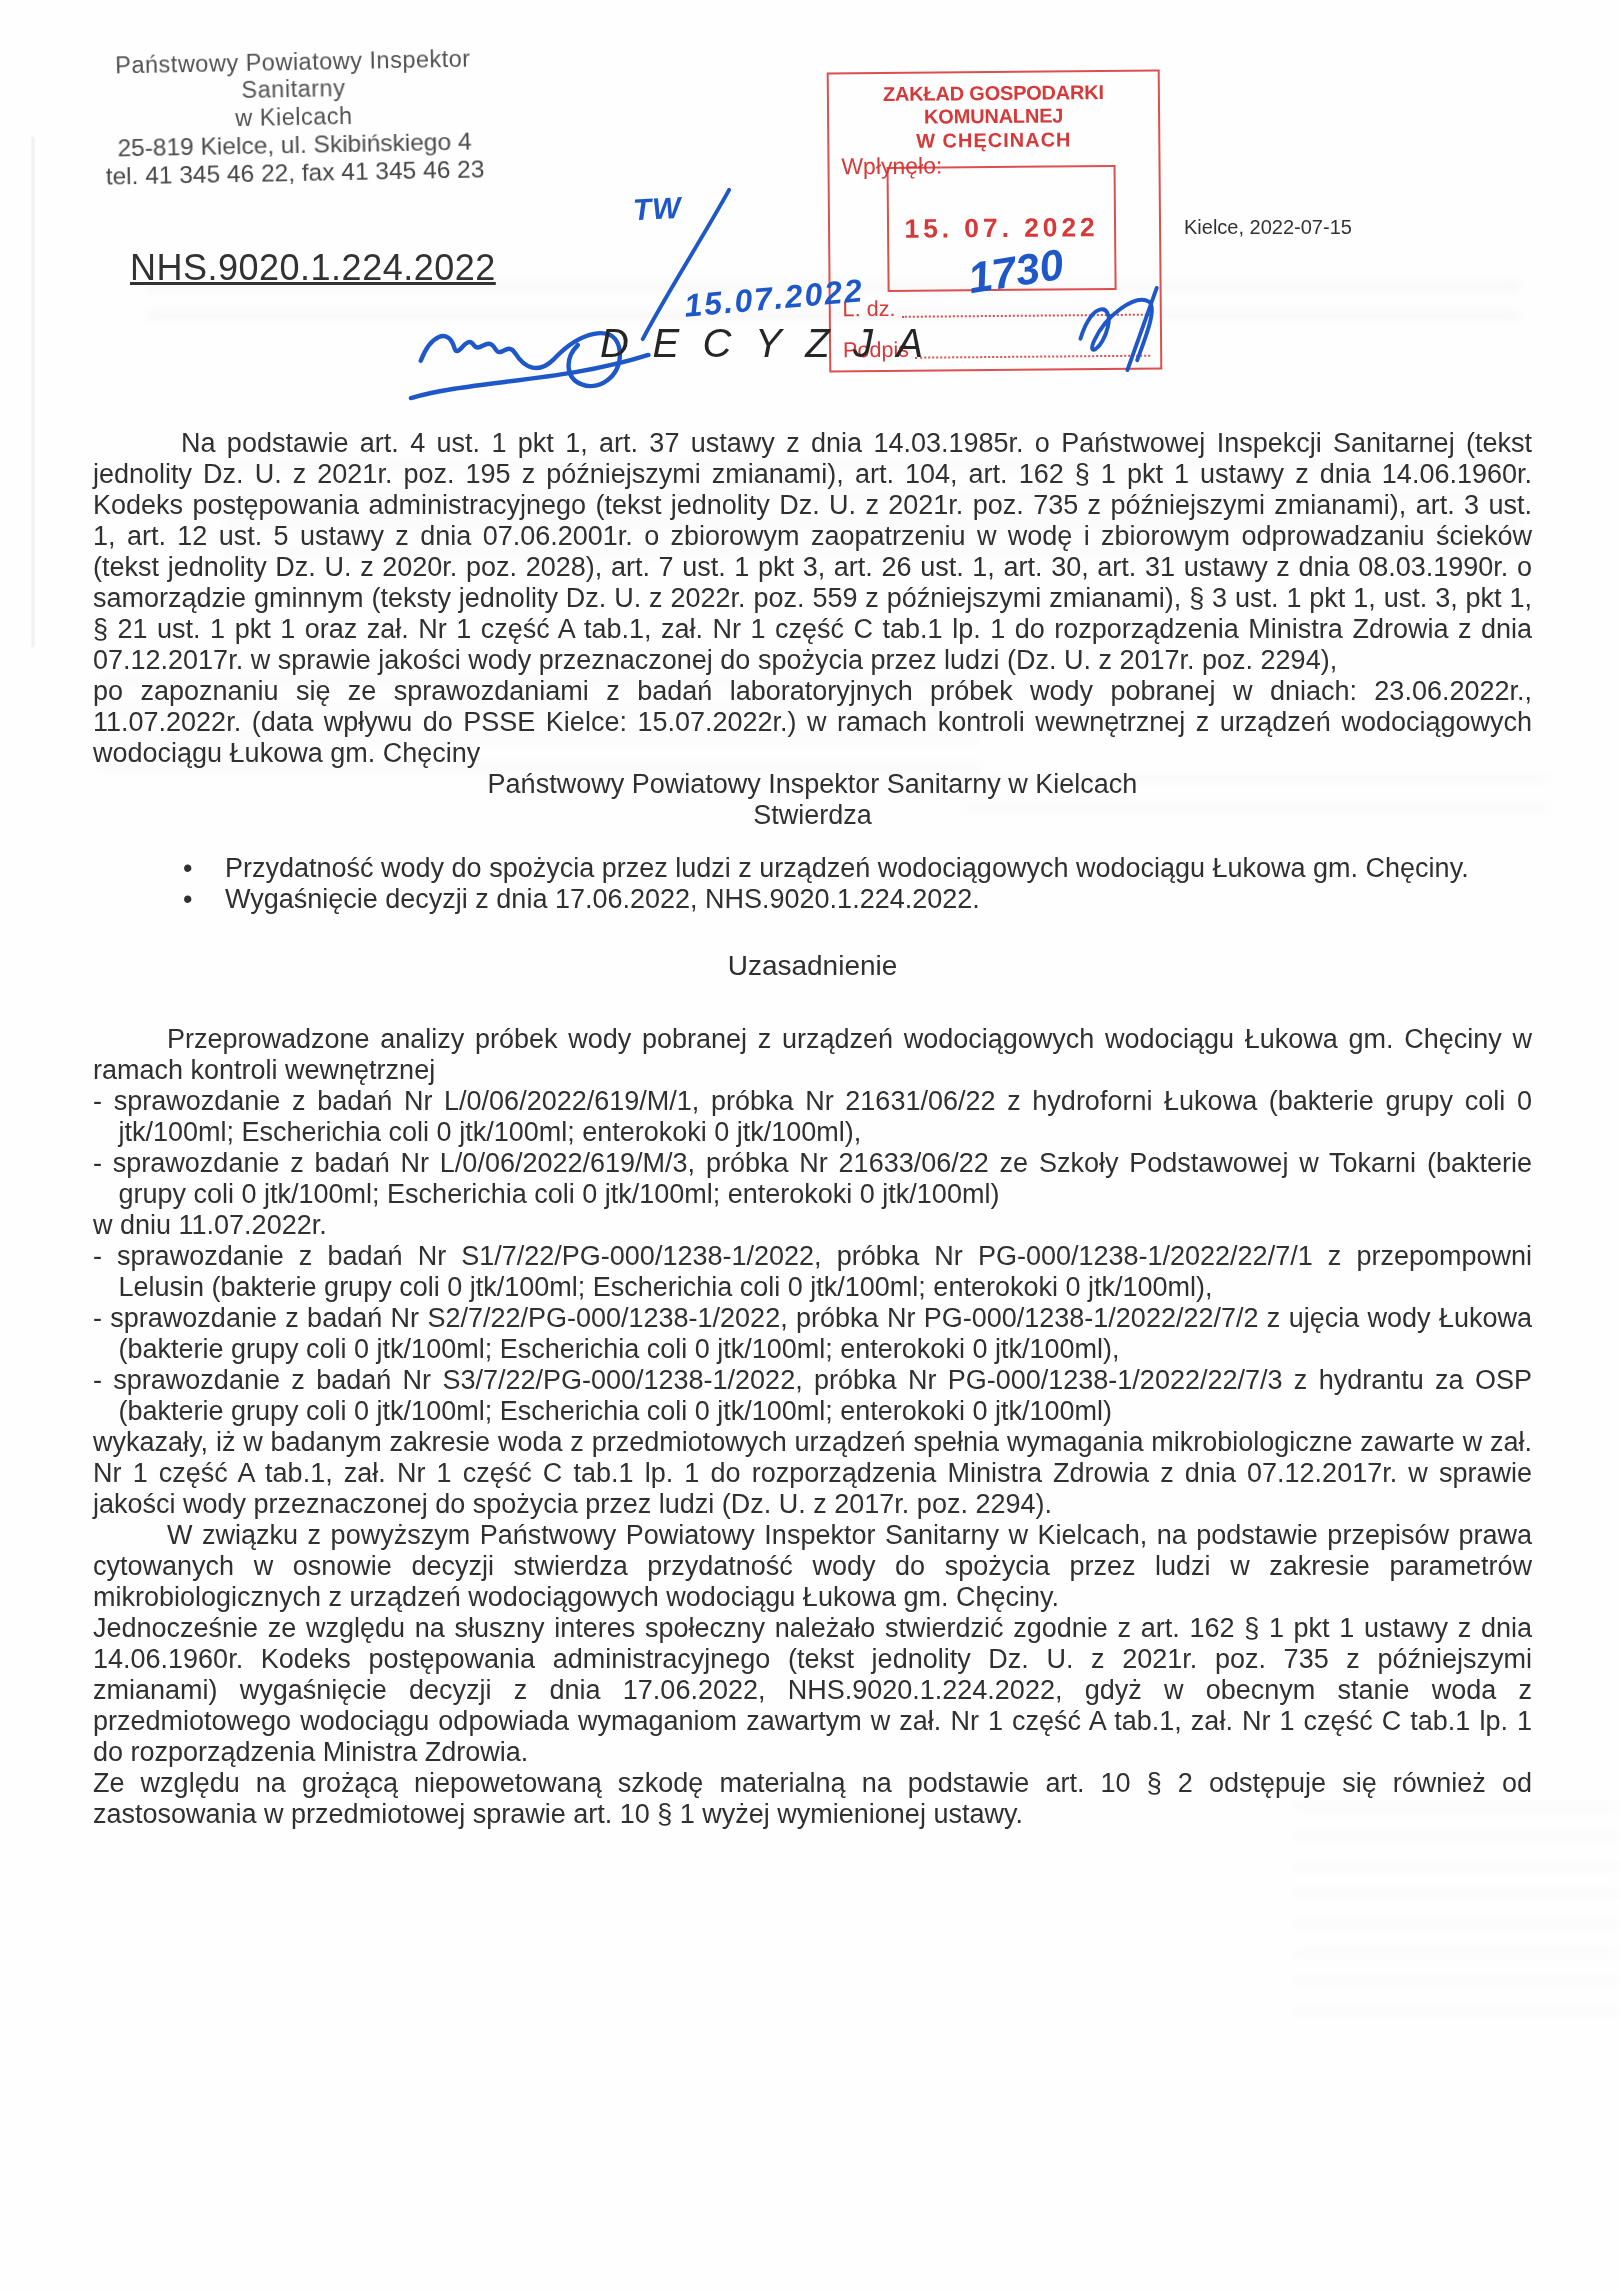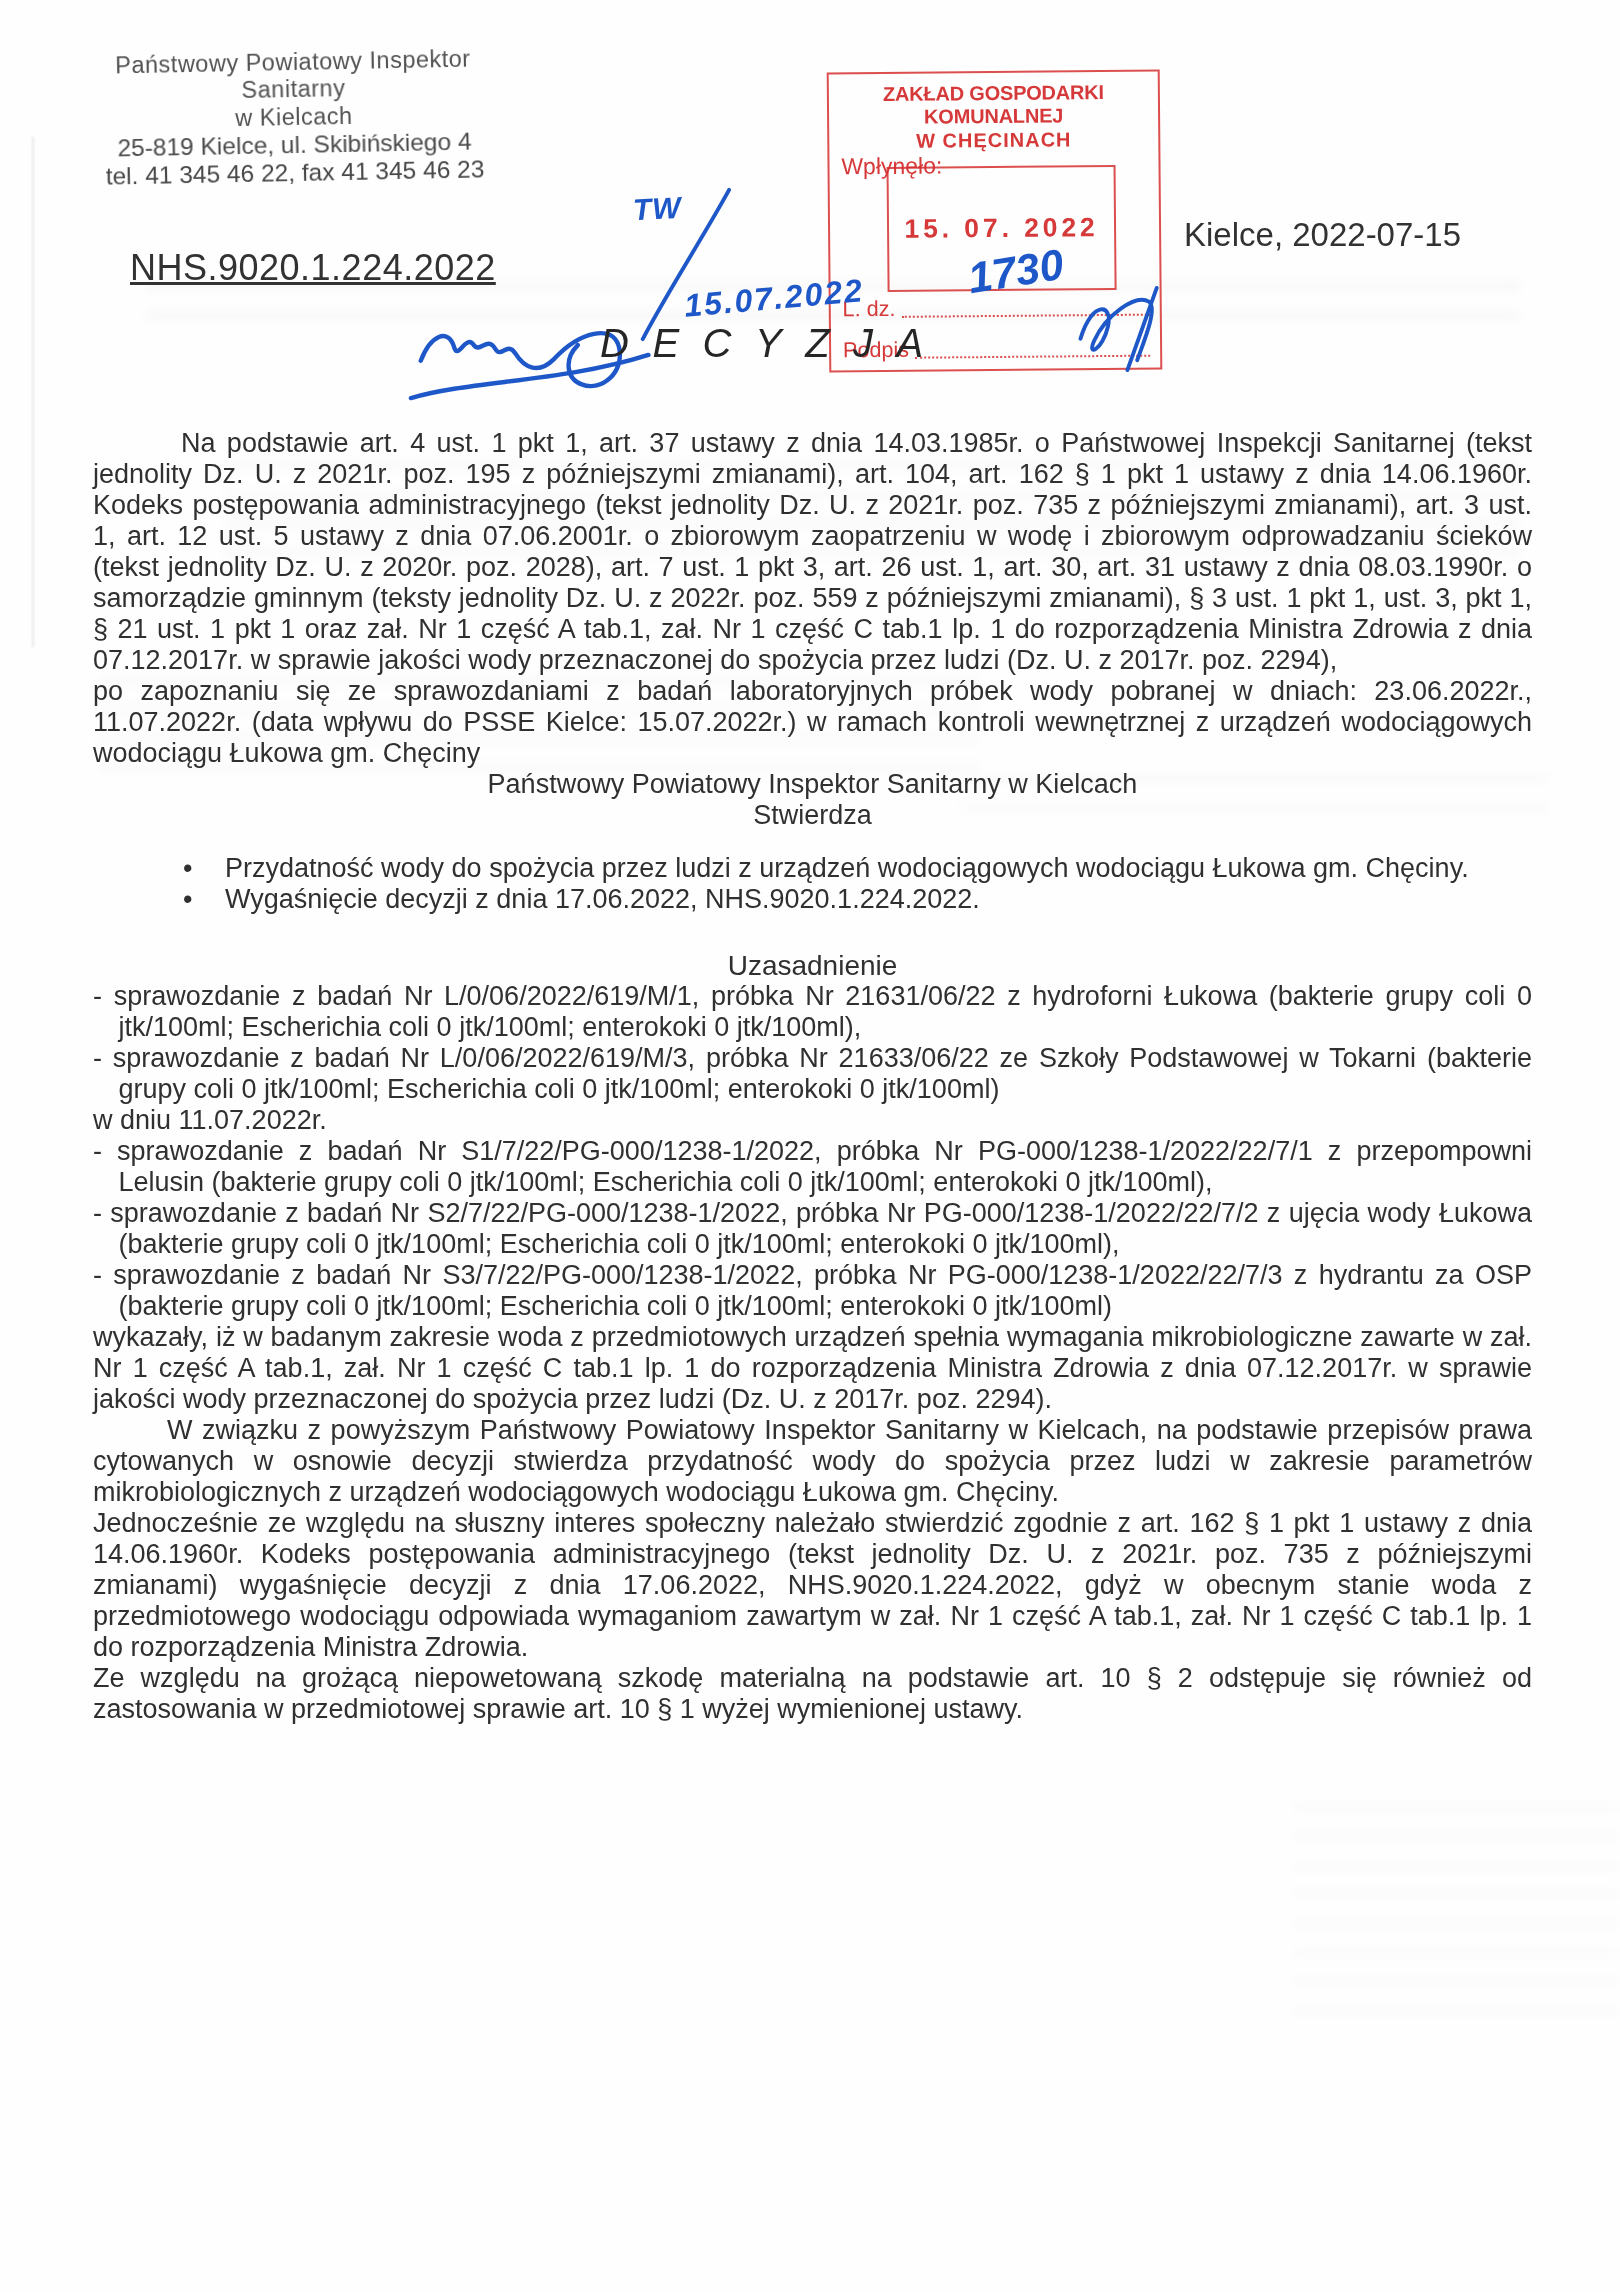--- a/index.html
+++ b/index.html
@@ -38,21 +38,21 @@
   .letterhead .lh2 { font-size:23.5px; line-height:27.4px; letter-spacing:0.5px; }
   .letterhead .lh3 { font-size:24.5px; line-height:28px; color:#4b4b4b; }
   .letterhead .lh4 { font-size:24.5px; line-height:28px; color:#474747; }
 
   .ref-number {
     position:absolute; left:130px; top:247px;
     font-size:36px; color:#323232; letter-spacing:0.5px;text-decoration:underline;
   }
   .place-date {
     position:absolute; left:1184px; top:216px;
-    font-size:33px; color:#323232;
+    font-size:20px; color:#323232;
   }
 
   
   .stamp {
     position:absolute; left:828px; top:71px; width:333px; height:300px;
     border:2.9px solid rgba(214,48,48,0.85);
     color:rgba(210,40,40,0.92);
     transform:rotate(-0.5deg);
   }
   .stamp .org1 { margin-top:8.8px; text-align:center; font-weight:bold; font-size:20px; letter-spacing:-0.2px; }
@@ -163,20 +163,21 @@
     <p class="center">Państwowy Powiatowy Inspektor Sanitarny w Kielcach</p>
     <p class="center">Stwierdza</p>
 
     <ul class="bullets">
       <li>Przydatność wody do spożycia przez ludzi z urządzeń wodociągowych wodociągu Łukowa gm. Chęciny.</li>
       <li>Wygaśnięcie decyzji z dnia 17.06.2022, NHS.9020.1.224.2022.</li>
     </ul>
 
     <p class="center uz-head">Uzasadnienie</p>
 
+    <p class="just-intro">Przeprowadzone analizy próbek wody pobranej z urządzeń wodociągowych wodociągu Łukowa gm. Chęciny w ramach kontroli wewnętrznej</p>
     <p class="report">- sprawozdanie z badań Nr L/0/06/2022/619/M/1, próbka Nr 21631/06/22 z hydroforni Łukowa (bakterie grupy coli 0 jtk/100ml; Escherichia coli 0 jtk/100ml; enterokoki 0 jtk/100ml),</p>
     <p class="report">- sprawozdanie z badań Nr L/0/06/2022/619/M/3, próbka Nr 21633/06/22 ze Szkoły Podstawowej w Tokarni (bakterie grupy coli 0 jtk/100ml; Escherichia coli 0 jtk/100ml; enterokoki 0 jtk/100ml)</p>
     <p>w dniu 11.07.2022r.</p>
     <p class="report">- sprawozdanie z badań Nr S1/7/22/PG-000/1238-1/2022, próbka Nr PG-000/1238-1/2022/22/7/1 z przepompowni Lelusin (bakterie grupy coli 0 jtk/100ml; Escherichia coli 0 jtk/100ml; enterokoki 0 jtk/100ml),</p>
     <p class="report">- sprawozdanie z badań Nr S2/7/22/PG-000/1238-1/2022, próbka Nr PG-000/1238-1/2022/22/7/2 z ujęcia wody Łukowa (bakterie grupy coli 0 jtk/100ml; Escherichia coli 0 jtk/100ml; enterokoki 0 jtk/100ml),</p>
     <p class="report">- sprawozdanie z badań Nr S3/7/22/PG-000/1238-1/2022, próbka Nr PG-000/1238-1/2022/22/7/3 z hydrantu za OSP (bakterie grupy coli 0 jtk/100ml; Escherichia coli 0 jtk/100ml; enterokoki 0 jtk/100ml)</p>
     <p>wykazały, iż w badanym zakresie woda z przedmiotowych urządzeń spełnia wymagania mikrobiologiczne zawarte w zał. Nr 1 część A tab.1, zał. Nr 1 część C tab.1 lp. 1 do rozporządzenia Ministra Zdrowia z dnia 07.12.2017r. w sprawie jakości wody przeznaczonej do spożycia przez ludzi (Dz. U. z 2017r. poz. 2294).</p>
     <p class="p-dec">W związku z powyższym Państwowy Powiatowy Inspektor Sanitarny w Kielcach, na podstawie przepisów prawa cytowanych w osnowie decyzji stwierdza przydatność wody do spożycia przez ludzi w zakresie parametrów mikrobiologicznych z urządzeń wodociągowych wodociągu Łukowa gm. Chęciny.</p>
     <p>Jednocześnie ze względu na słuszny interes społeczny należało stwierdzić zgodnie z art. 162 § 1 pkt 1 ustawy z dnia 14.06.1960r. Kodeks postępowania administracyjnego (tekst jednolity Dz. U. z 2021r. poz. 735 z późniejszymi zmianami) wygaśnięcie decyzji z dnia 17.06.2022, NHS.9020.1.224.2022, gdyż w obecnym stanie woda z przedmiotowego wodociągu odpowiada wymaganiom zawartym w zał. Nr 1 część A tab.1, zał. Nr 1 część C tab.1 lp. 1 do rozporządzenia Ministra Zdrowia.</p>
     <p>Ze względu na grożącą niepowetowaną szkodę materialną na podstawie art. 10 § 2 odstępuje się również od zastosowania w przedmiotowej sprawie art. 10 § 1 wyżej wymienionej ustawy.</p>

